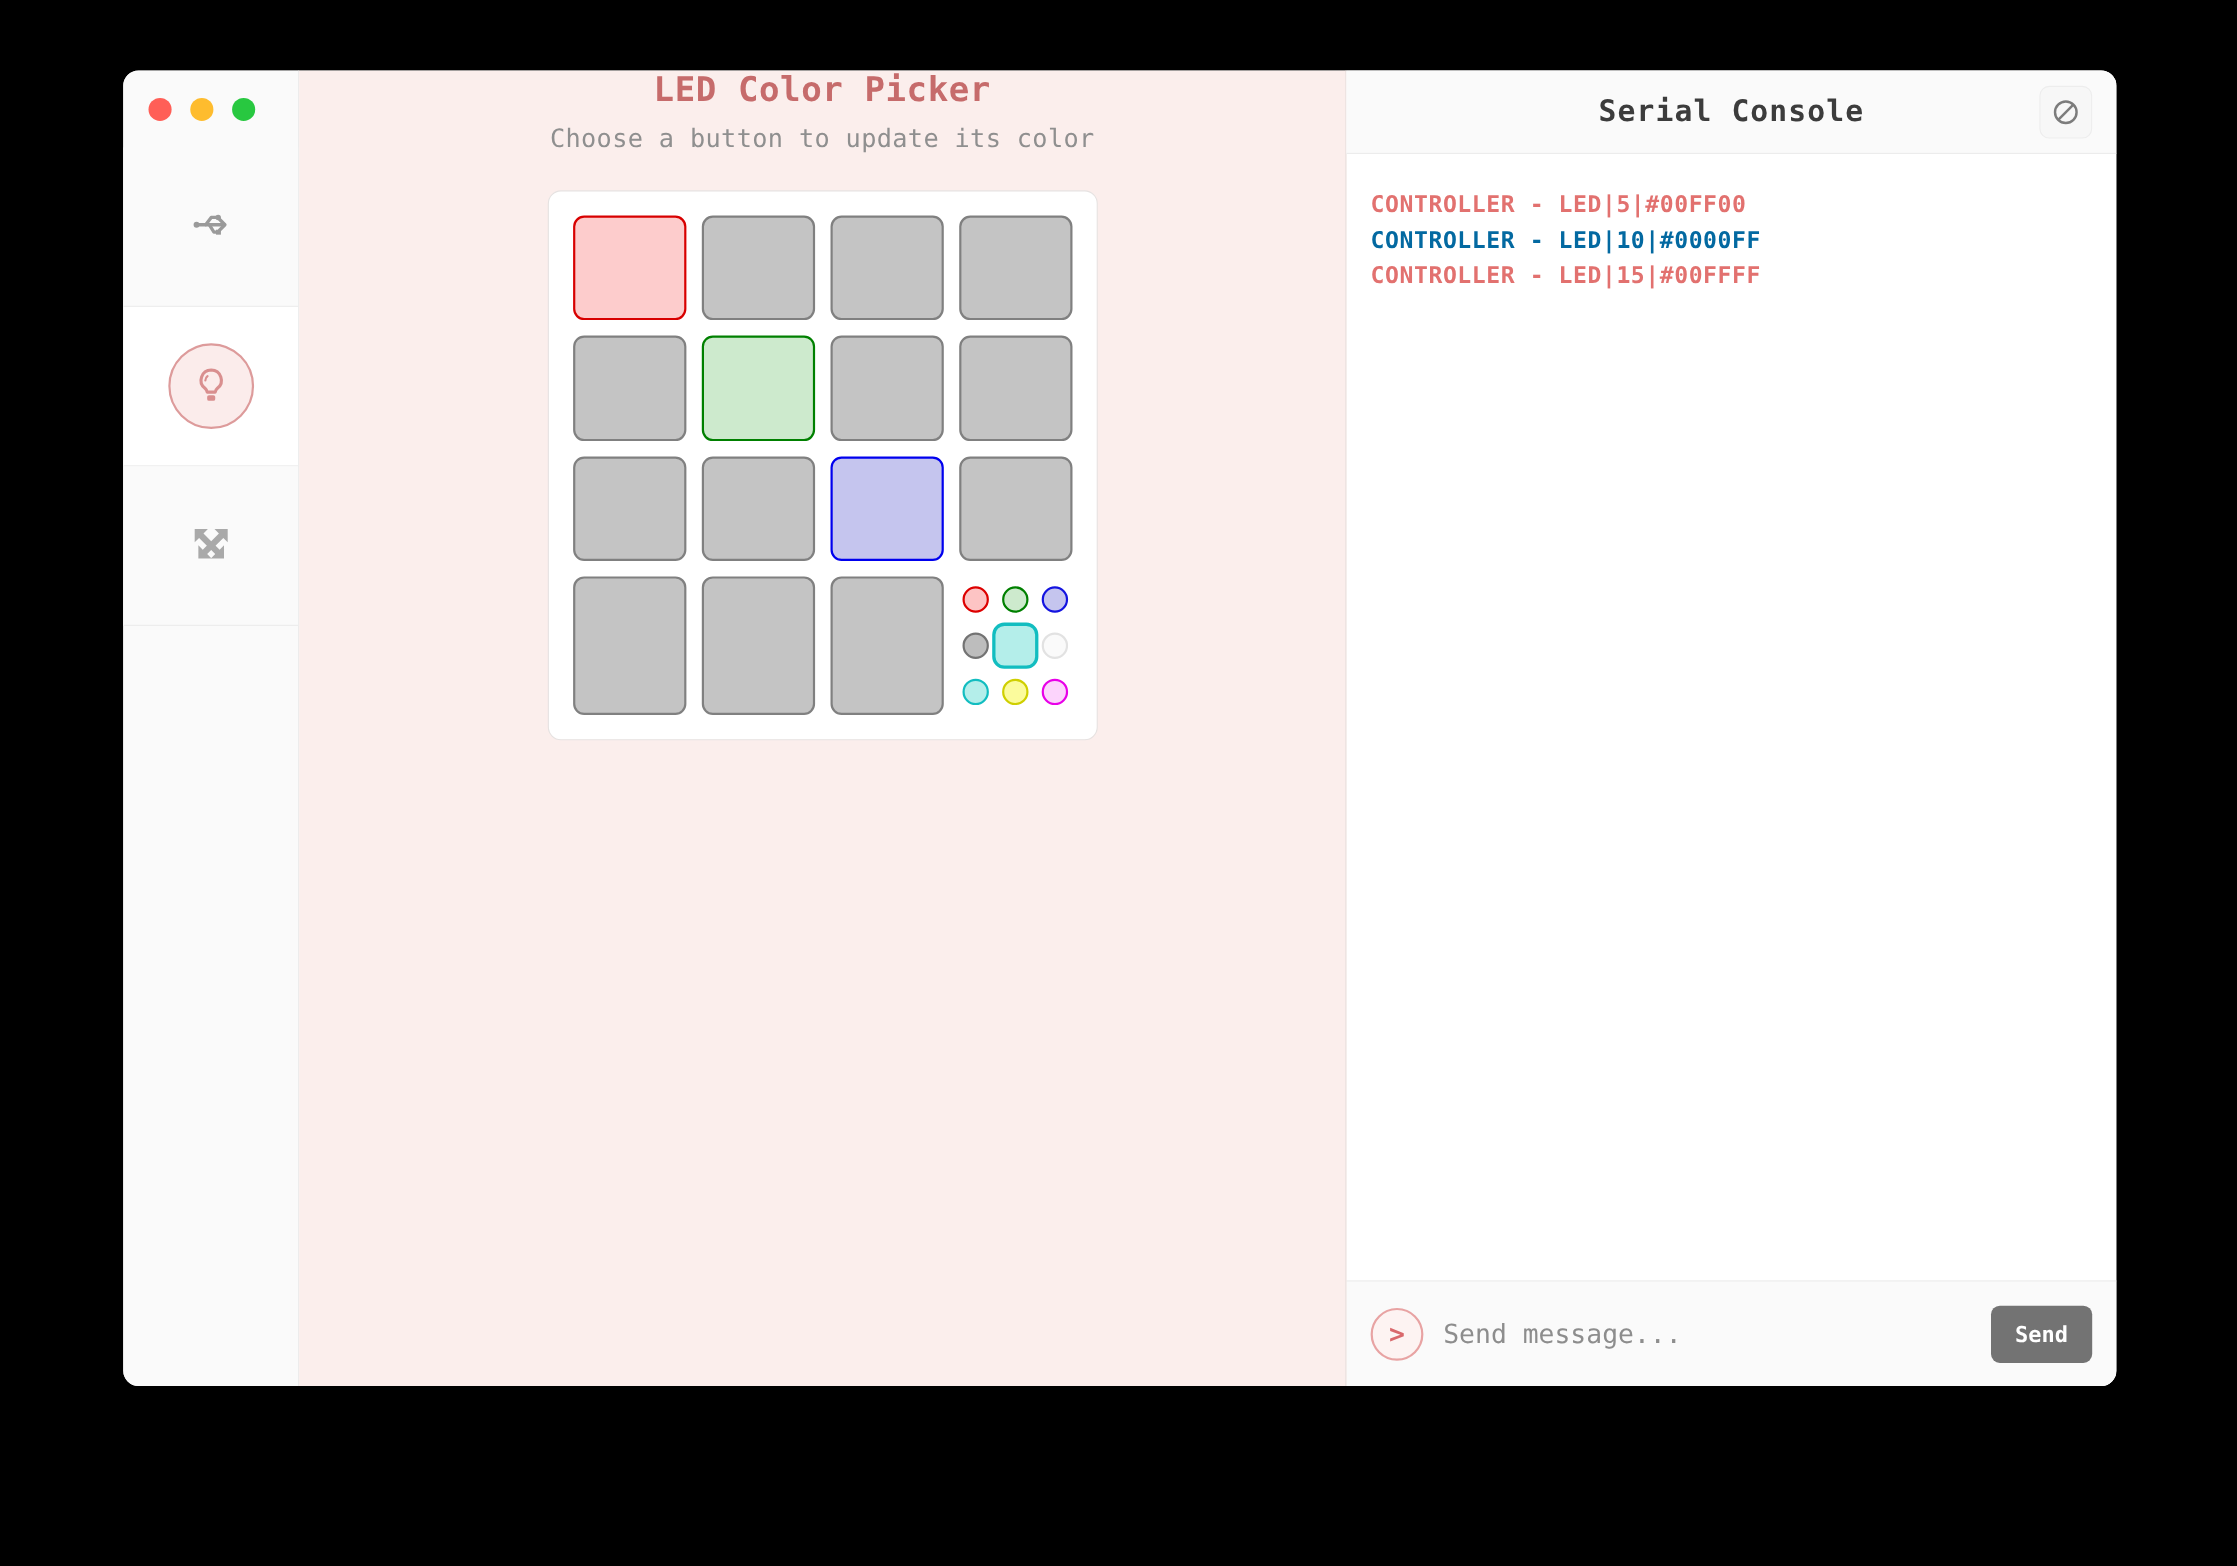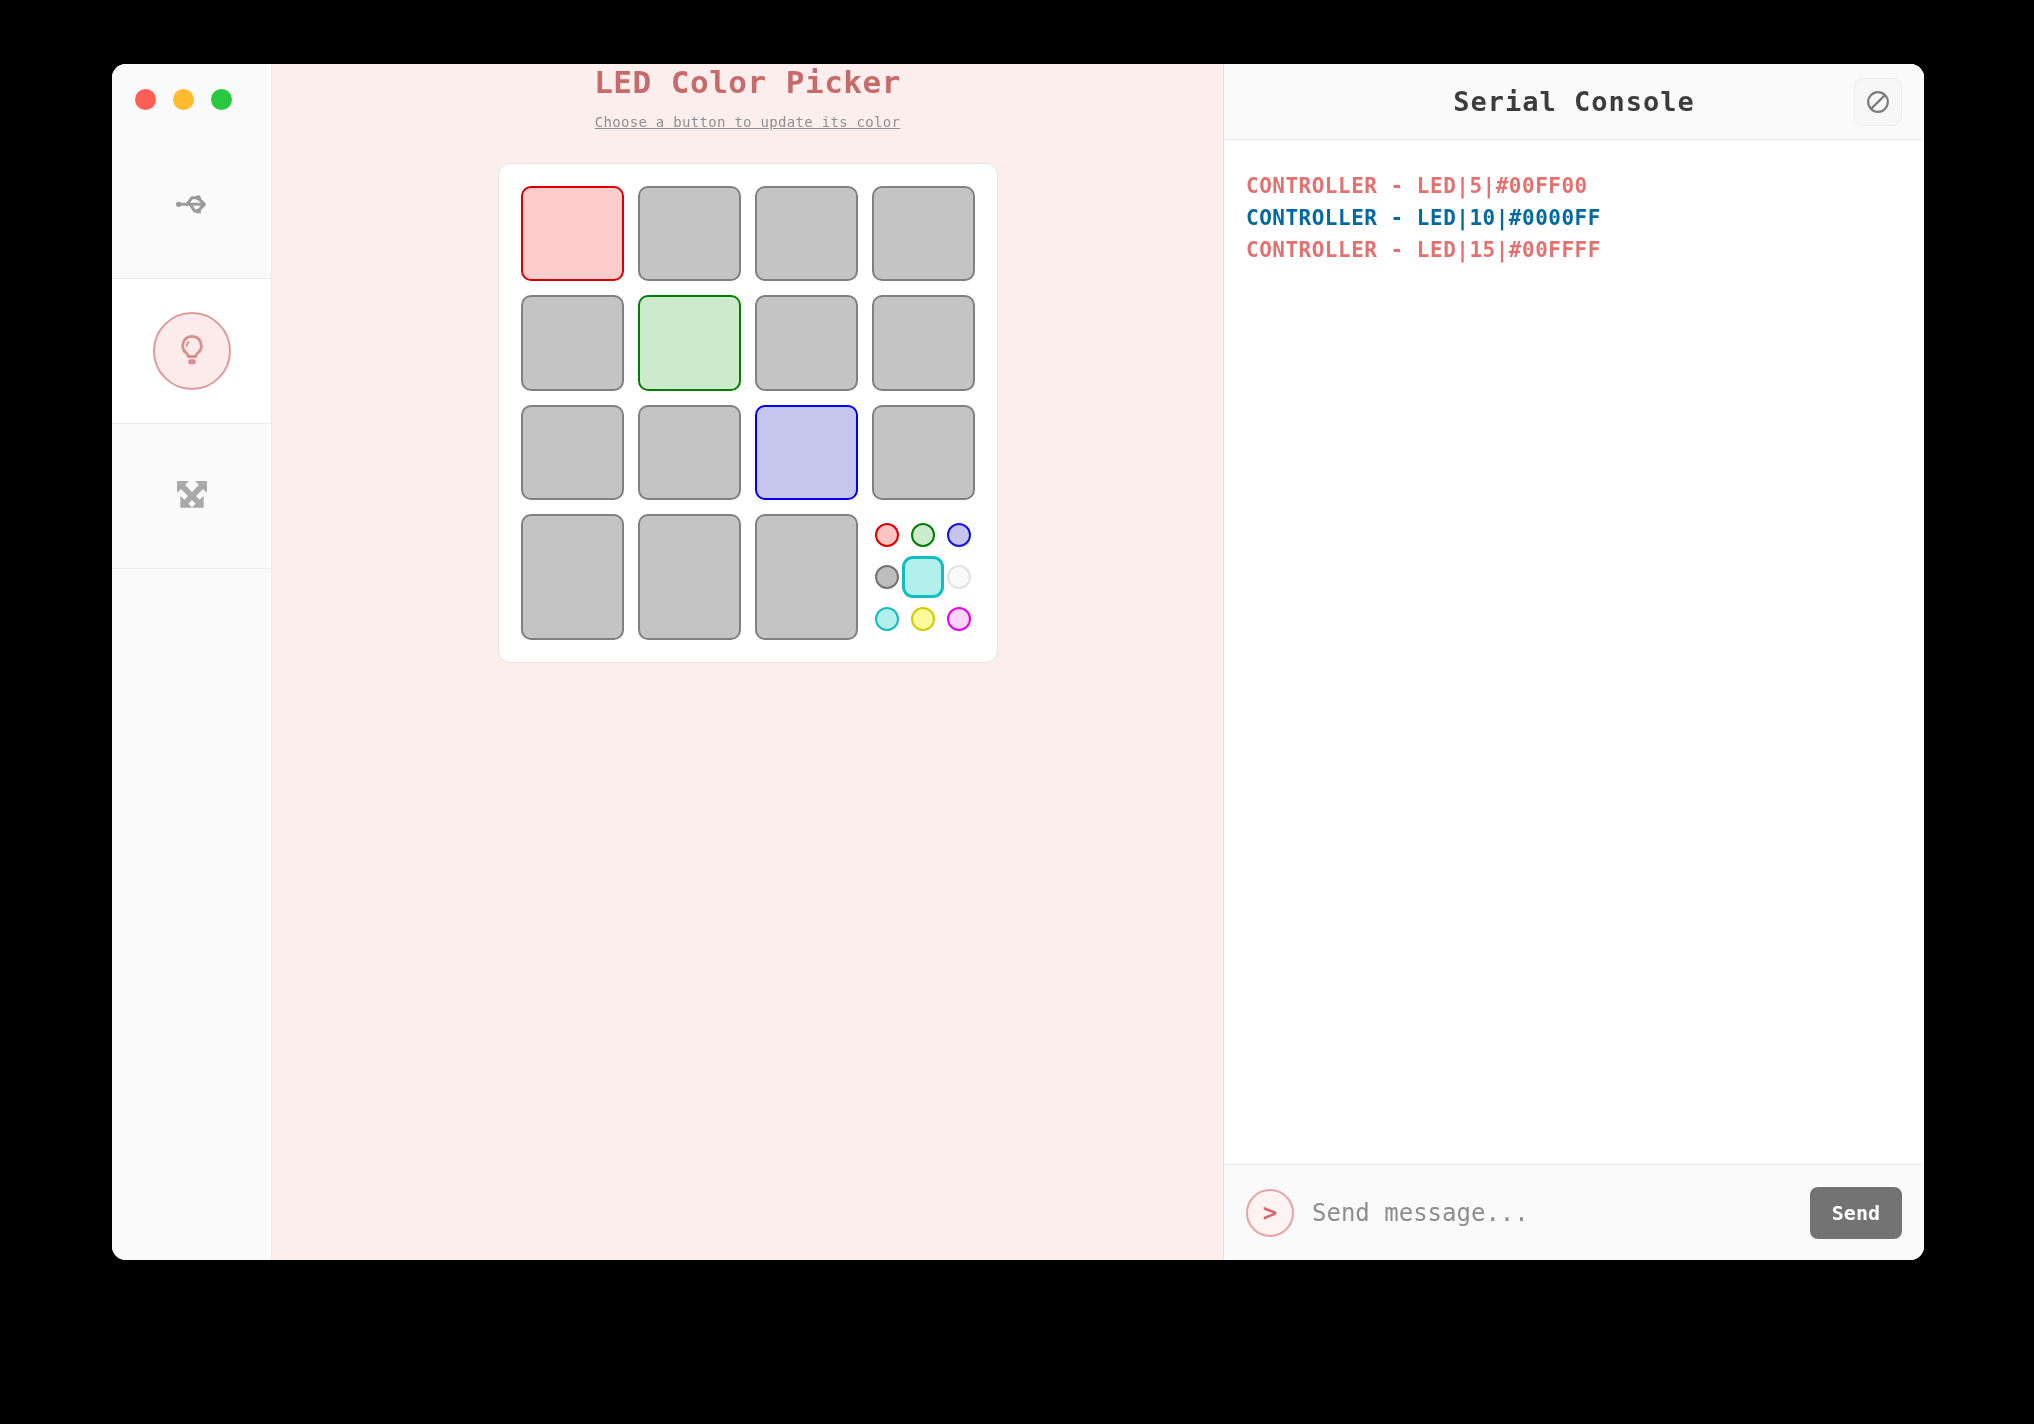--- a/index.html
+++ b/index.html
@@ -81,24 +81,23 @@
   }
 
   #picker-title {
     font-size: 31px;
     font-weight: bold;
     color: #c66b6b;
     letter-spacing: 0.5px;
   }
   #picker-subtitle {
     margin-top: 14px;
-    font-size: 14px;
+    font-size: 23px;
     color: #8f8f8f;
     letter-spacing: 0.3px;
-    text-decoration: underline;
   }
 
   #led-card {
     margin-top: 33px;
     width: 500px;
     height: 500px;
     background: #ffffff;
     border: 1px solid #e6e2e1;
     border-radius: 12px;
     padding: 22px;

